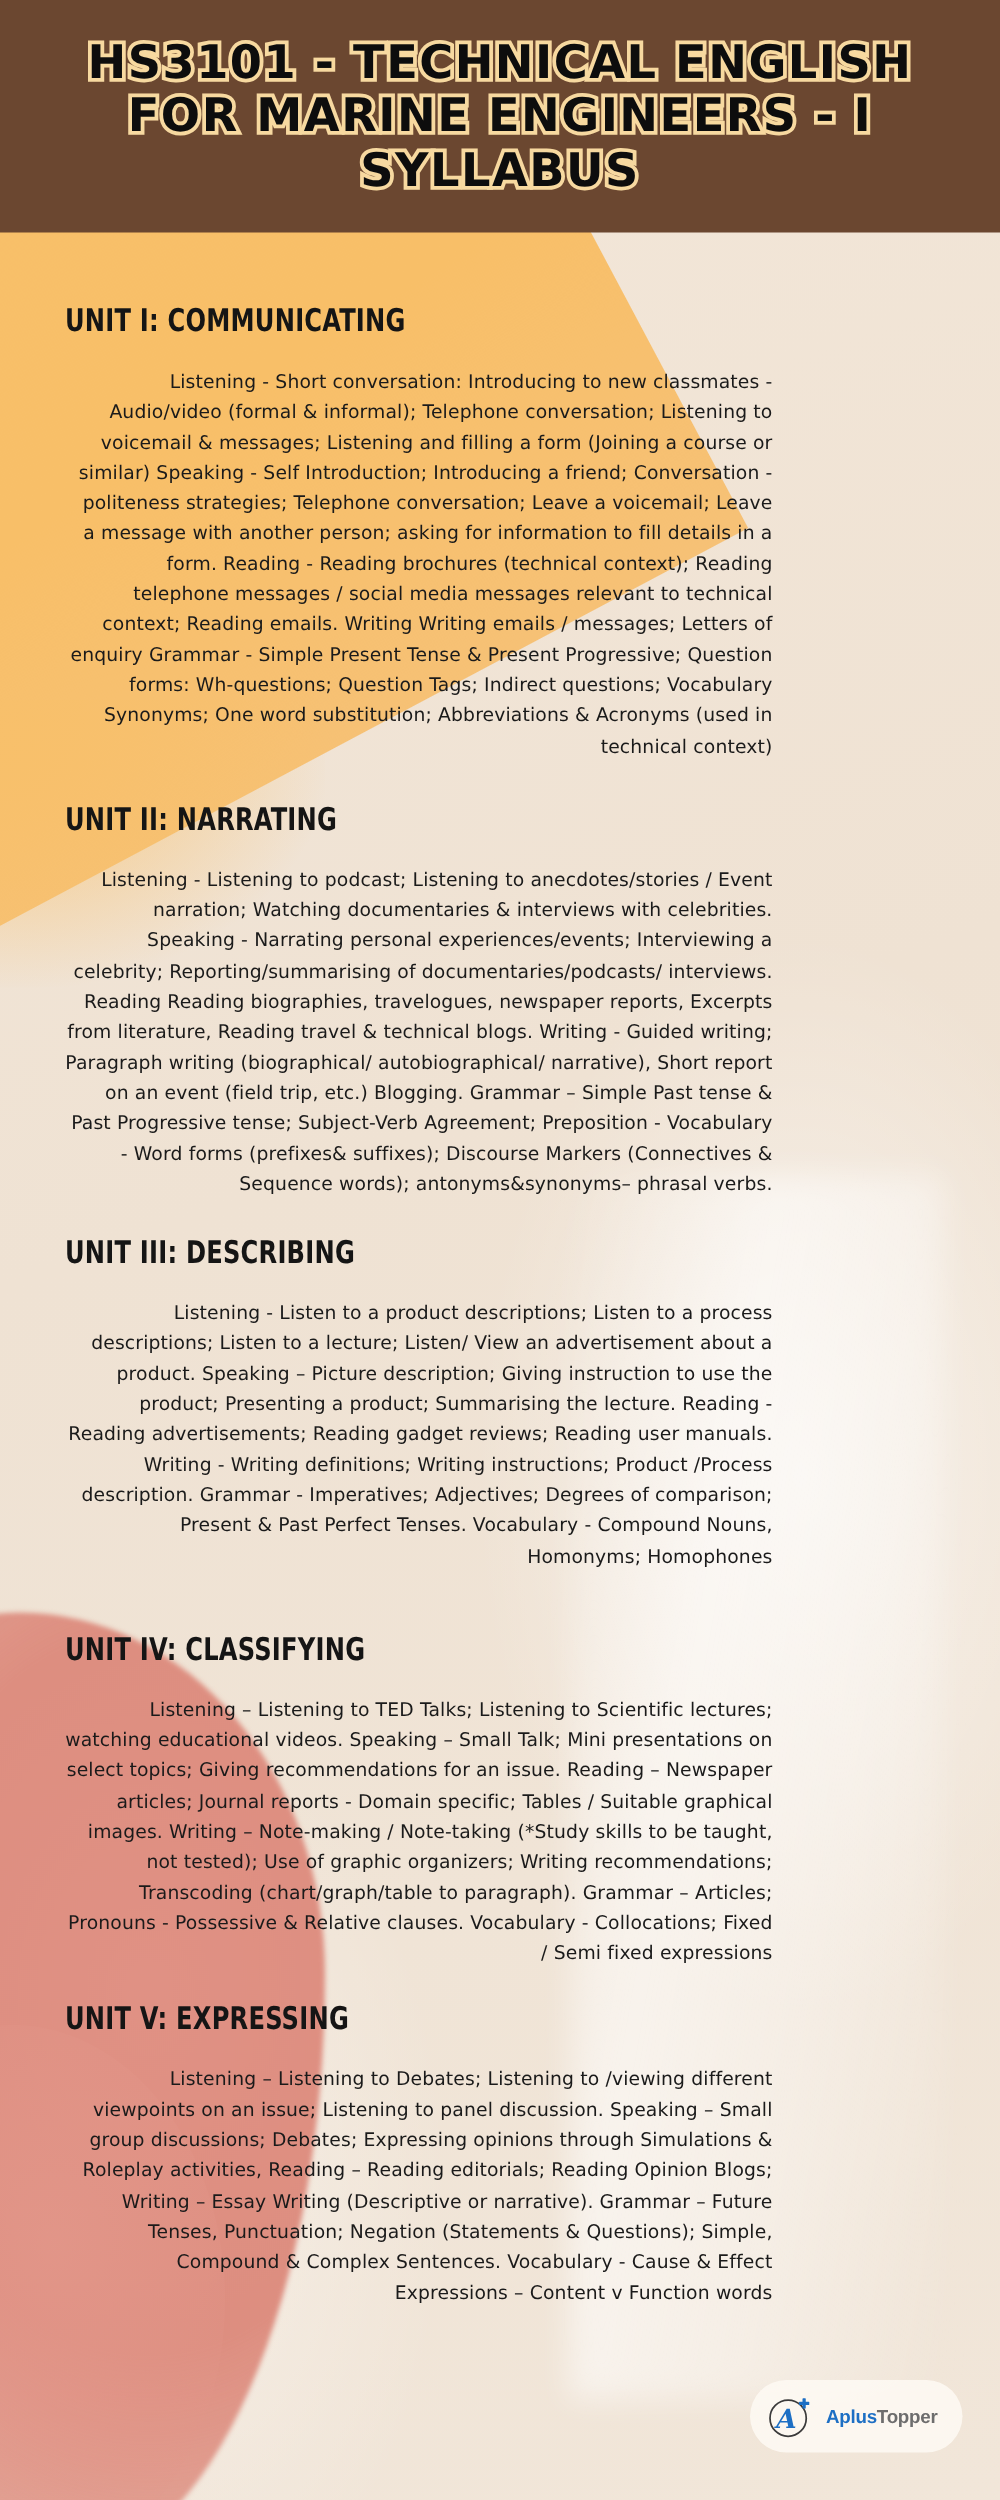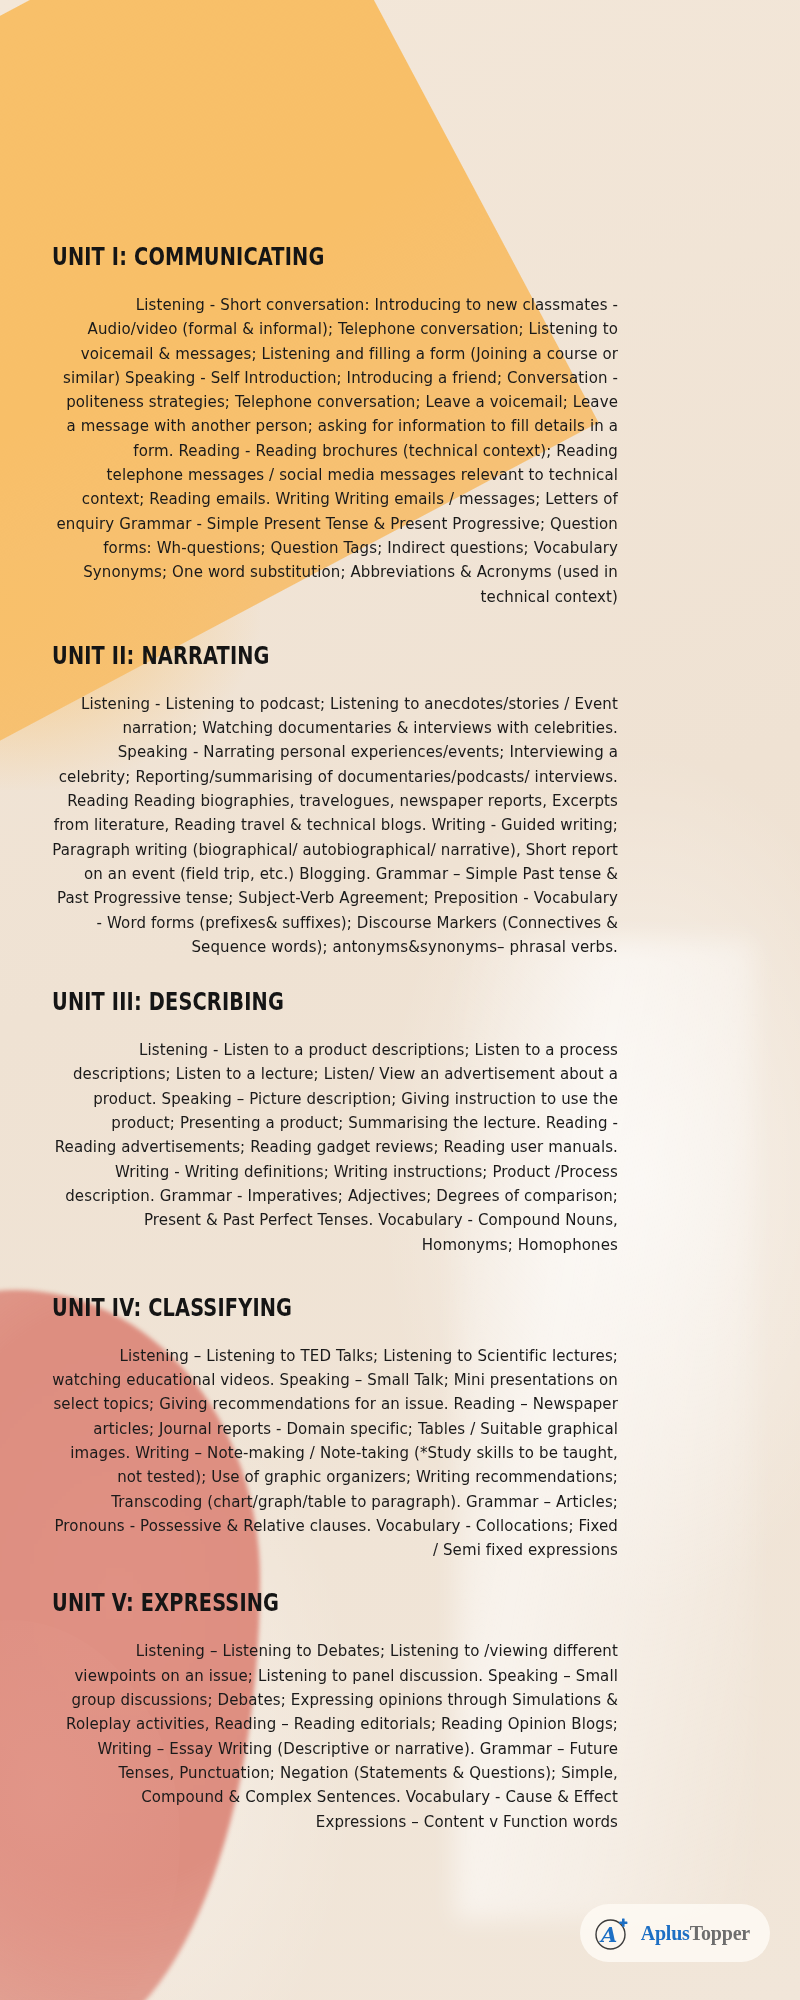--- a/index.html
+++ b/index.html
@@ -138,21 +138,21 @@
     line-height: 1.62;
     color: #1a1a1a;
     margin: 0 0 0 0;
     max-width: 566px;
     text-align: right;
     letter-spacing: 0.12px;
   }
 
   .unit:nth-of-type(1) { margin-bottom: 32px; }
   .unit:nth-of-type(2) { margin-bottom: 28px; }
-  .unit:nth-of-type(3) { margin-bottom: 36px; }
+  .unit:nth-of-type(3) { margin-bottom: 48px; }
   .unit:nth-of-type(4) { }
 
   
   .logo-wrap {
     position: absolute;
     right: 30px;
     bottom: 38px;
     display: flex;
     align-items: center;
     gap: 9px;
@@ -162,41 +162,44 @@
     z-index: 4;
   }
   .logo-mark {
     position: relative;
     width: 40px;
     height: 40px;
     flex: 0 0 40px;
   }
   .logo-mark svg { display: block; }
   .logo-text {
-    font-family: Liberation Serif, serif;
-    font-size: 20px;
+    font-family: Liberation Sans, sans-serif;
+    font-size: 15px;
     font-weight: 700;
     letter-spacing: -0.2px;
     white-space: nowrap;
   }
   .logo-text .blue { color: #1d6fc4; }
   .logo-text .gray { color: #6d6d6d; }
 </style>
 </head>
 <body>
 
 <div class="page">
 
   <div class="bg-base"></div>
   <div class="bg-orange"></div>
   <div class="bg-orange-soft"></div>
   <div class="bg-sheen"></div>
   <div class="bg-salmon"></div>
   <div class="bg-salmon2"></div>
 
+  <div class="header">
+    <h1 class="header-title">HS3101 - Technical English for Marine Engineers - I Syllabus</h1>
+  </div>
 
   <div class="content">
 
     <section class="unit">
       <h2 class="unit-heading">UNIT I: COMMUNICATING</h2>
       <p class="unit-body">Listening - Short conversation: Introducing to new classmates - Audio/video (formal &amp; informal); Telephone conversation; Listening to voicemail &amp; messages; Listening and filling a form (Joining a course or similar) Speaking - Self Introduction; Introducing a friend; Conversation - politeness strategies; Telephone conversation; Leave a voicemail; Leave a message with another person; asking for information to fill details in a form. Reading - Reading brochures (technical context); Reading telephone messages / social media messages relevant to technical context; Reading emails. Writing Writing emails / messages; Letters of enquiry Grammar - Simple Present Tense &amp; Present Progressive; Question forms: Wh-questions; Question Tags; Indirect questions; Vocabulary Synonyms; One word substitution; Abbreviations &amp; Acronyms (used in technical context)</p>
     </section>
 
     <section class="unit">
       <h2 class="unit-heading">UNIT II: NARRATING</h2>

